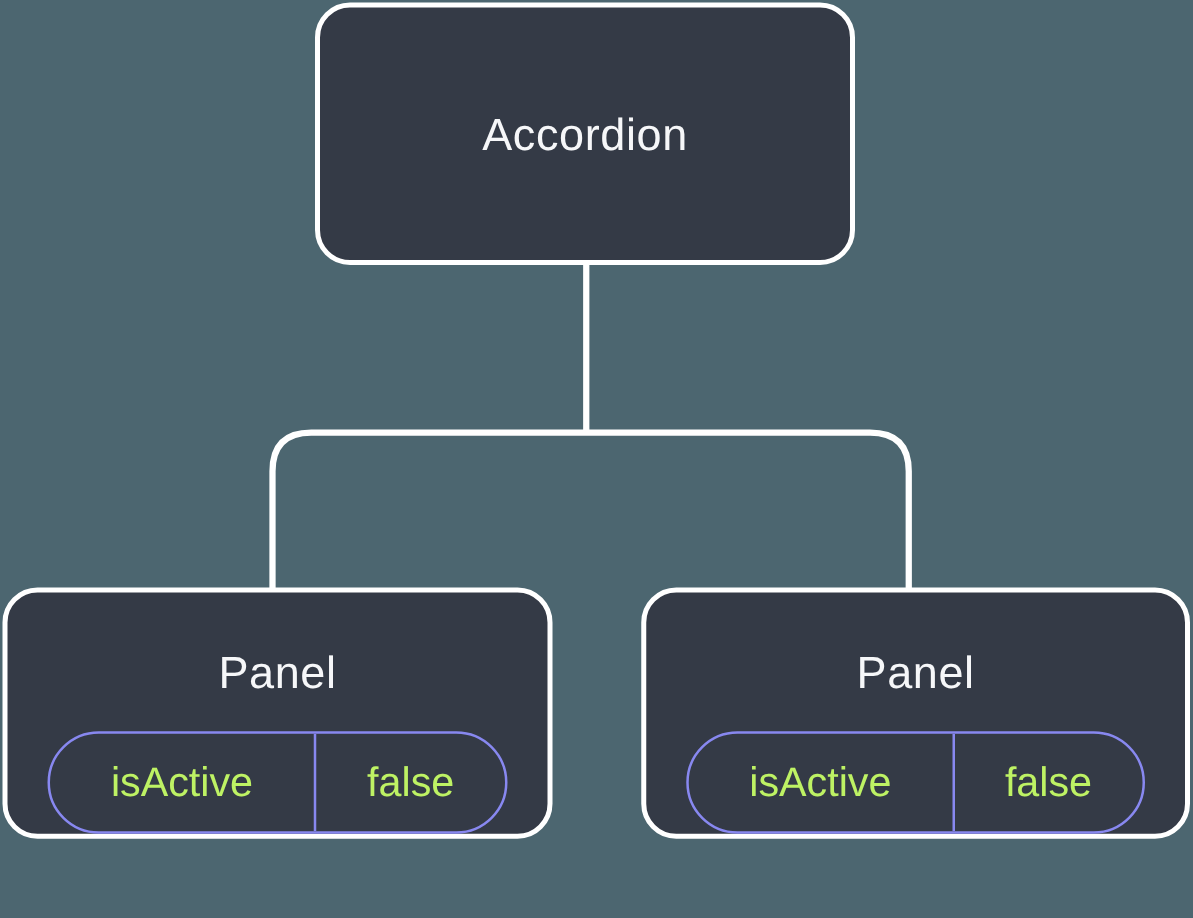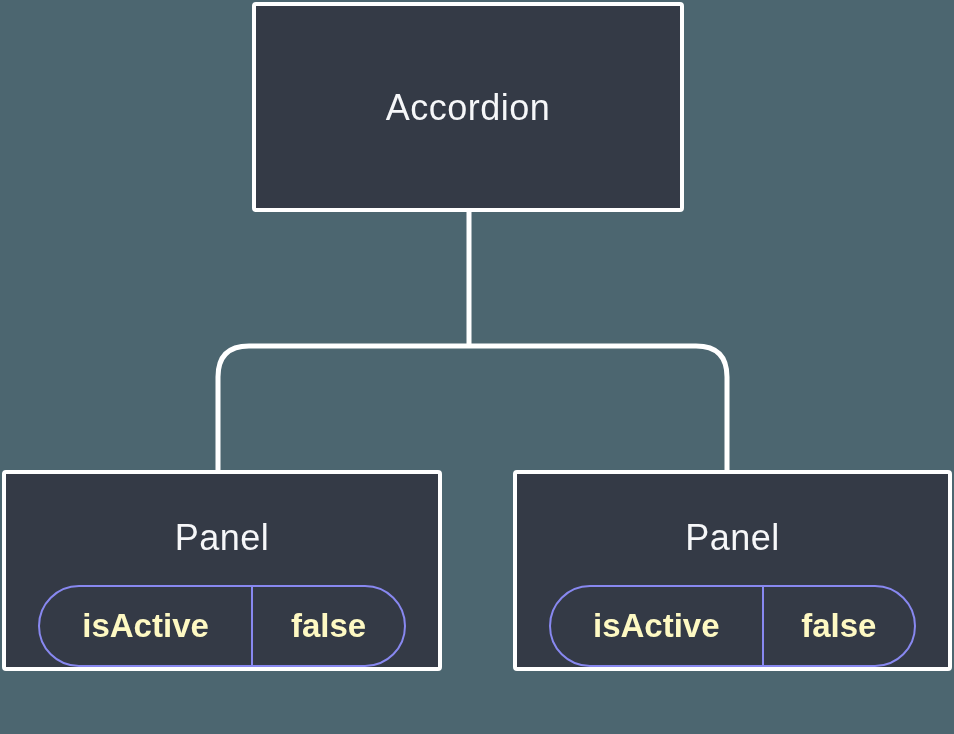--- a/index.html
+++ b/index.html
@@ -20,21 +20,21 @@
     position: absolute;
     left: 0;
     top: 0;
     z-index: 1;
   }
   .node {
     position: absolute;
     box-sizing: border-box;
     background: #343a46;
     border: 4px solid #ffffff;
-    border-radius: 4px;
+    border-radius: 28px;
     z-index: 2;
     text-align: center;
   }
   .node-root {
     left: 252px;
     top: 2px;
     width: 432px;
     height: 210px;
     display: flex;
     align-items: center;
@@ -67,23 +67,23 @@
     border: 2.5px solid #8888f0;
     border-radius: 999px;
     display: flex;
     align-items: stretch;
     overflow: hidden;
   }
   .pill-cell {
     display: flex;
     align-items: center;
     justify-content: center;
-    color: #fef9c3;
+    color: #bef264;
     font-size: 33px;
-    font-weight: 700;
+    font-weight: 400;
   }
   .pill-key { flex: 0 0 58%; }
   .pill-value {
     flex: 1 1 42%;
     border-left: 2.5px solid #8888f0;
   }
 </style>
 </head>
 <body>
 

